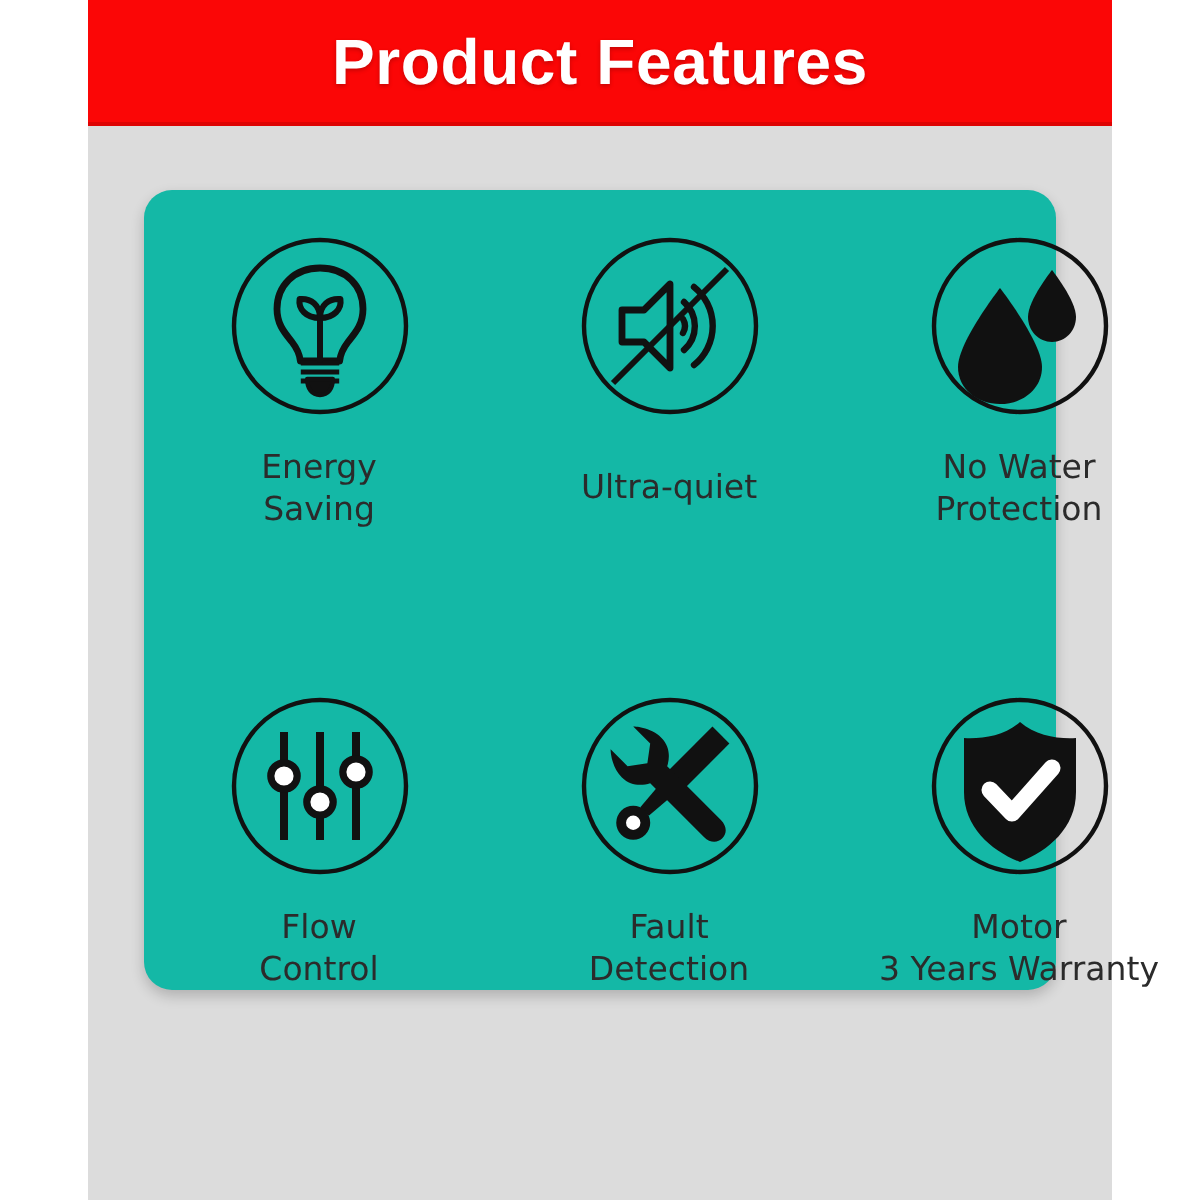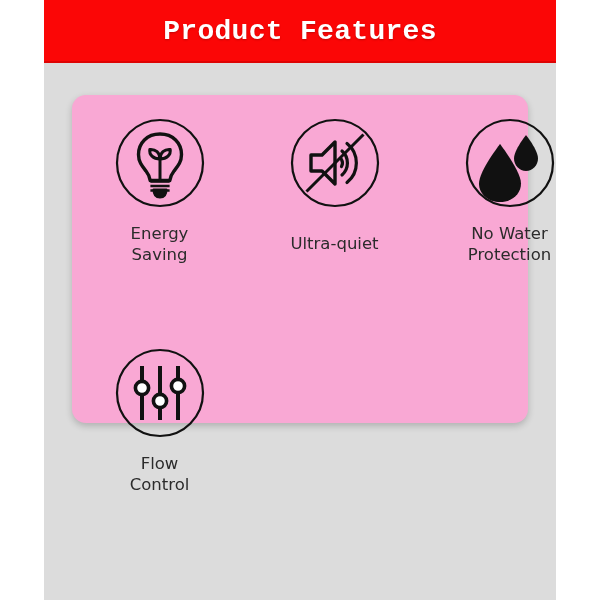--- a/index.html
+++ b/index.html
@@ -39,35 +39,35 @@
     width: 512px;
     height: 63px;
     background: #fb0606;
     display: flex;
     align-items: center;
     justify-content: center;
     box-shadow: inset 0 -2px 0 rgba(170,0,0,0.35);
   }
   .banner-title {
     color: #ffffff;
-    font-size: 28px;
+    font-size: 32px;
     font-weight: bold;
     letter-spacing: 0.3px;
     text-shadow: 0 1px 2px rgba(0,0,0,0.22);
-    font-family: Liberation Mono, monospace;
+    font-family: Liberation Sans, sans-serif;
   }
 
   
   .card {
     position: absolute;
     left: 72px;
     top: 95px;
     width: 456px;
-    height: 328px;
-    background: #f9a8d4;
+    height: 400px;
+    background: #14b8a6;
     border-radius: 14px;
     box-shadow: 0 3px 7px rgba(0,0,0,0.20);
   }
 
   .grid {
     position: absolute;
     left: 0;
     top: 0;
     width: 456px;
     height: 460px;
@@ -174,17 +174,46 @@
             <line x1="64" y1="19" x2="64" y2="73" stroke="#111" stroke-width="4"></line>
             <circle cx="28" cy="41" r="6.6" fill="#fff" stroke="#111" stroke-width="3.6"></circle>
             <circle cx="46" cy="54" r="6.6" fill="#fff" stroke="#111" stroke-width="3.6"></circle>
             <circle cx="64" cy="39" r="6.6" fill="#fff" stroke="#111" stroke-width="3.6"></circle>
           </svg>
         </div>
         <div class="feature-label">Flow
 Control</div>
       </div>
 
-
+      <div class="feature">
+        <div class="icon-wrap">
+          <svg width="92" height="92" viewBox="0 0 92 92">
+            <circle cx="46" cy="46" r="43" fill="none" stroke="#111" stroke-width="2.2"></circle>
+            <g transform="rotate(45 46 46)">
+              <path d="M40 10 L52 10 L52 46 L40 46 Z" fill="#111"></path>
+              <path d="M41.5 46 L50.5 46 L49 64 L43 64 Z" fill="#111"></path>
+              <circle cx="46" cy="72" r="8.5" fill="#111"></circle>
+              <circle cx="46" cy="72" r="3.6" fill="#fff"></circle>
+            </g>
+            <g transform="rotate(-45 46 46)">
+              <path d="M38 12 L38 24 L46 30 L54 24 L54 12 C54 12 60 18 60 26 C60 32 56 36 52 38 L52 76 C52 80.4 49.3 83 46 83 C42.7 83 40 80.4 40 76 L40 38 C36 36 32 32 32 26 C32 18 38 12 38 12 Z" fill="#111"></path>
+            </g>
+          </svg>
+        </div>
+        <div class="feature-label">Fault
+Detection</div>
+      </div>
+
+      <div class="feature">
+        <div class="icon-wrap">
+          <svg width="92" height="92" viewBox="0 0 92 92">
+            <circle cx="46" cy="46" r="43" fill="none" stroke="#111" stroke-width="2.2"></circle>
+            <path d="M46 14 C38 21 27 22.5 18 22 L18 49 C18 67 32 78.5 46 84 C60 78.5 74 67 74 49 L74 22 C65 22.5 54 21 46 14 Z" fill="#111"></path>
+            <path d="M31 48 L42 59.5 L62 37" fill="none" stroke="#fff" stroke-width="8.5" stroke-linecap="round" stroke-linejoin="round"></path>
+          </svg>
+        </div>
+        <div class="feature-label">Motor
+3 Years Warranty</div>
+      </div>
 
     </div>
   </div>
 </div>
 
 </body></html>

